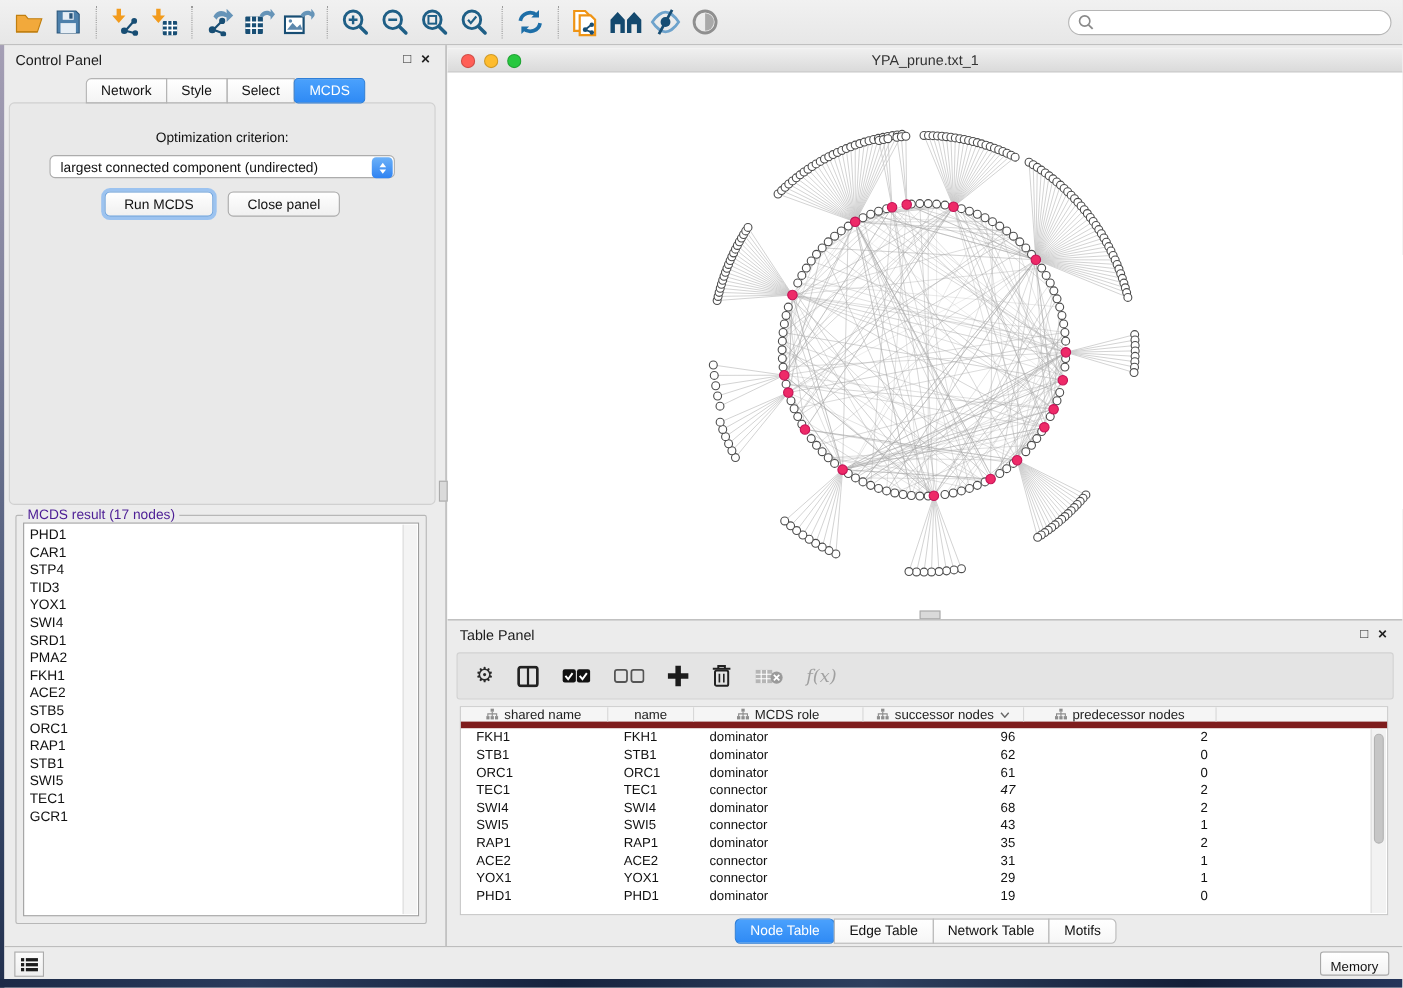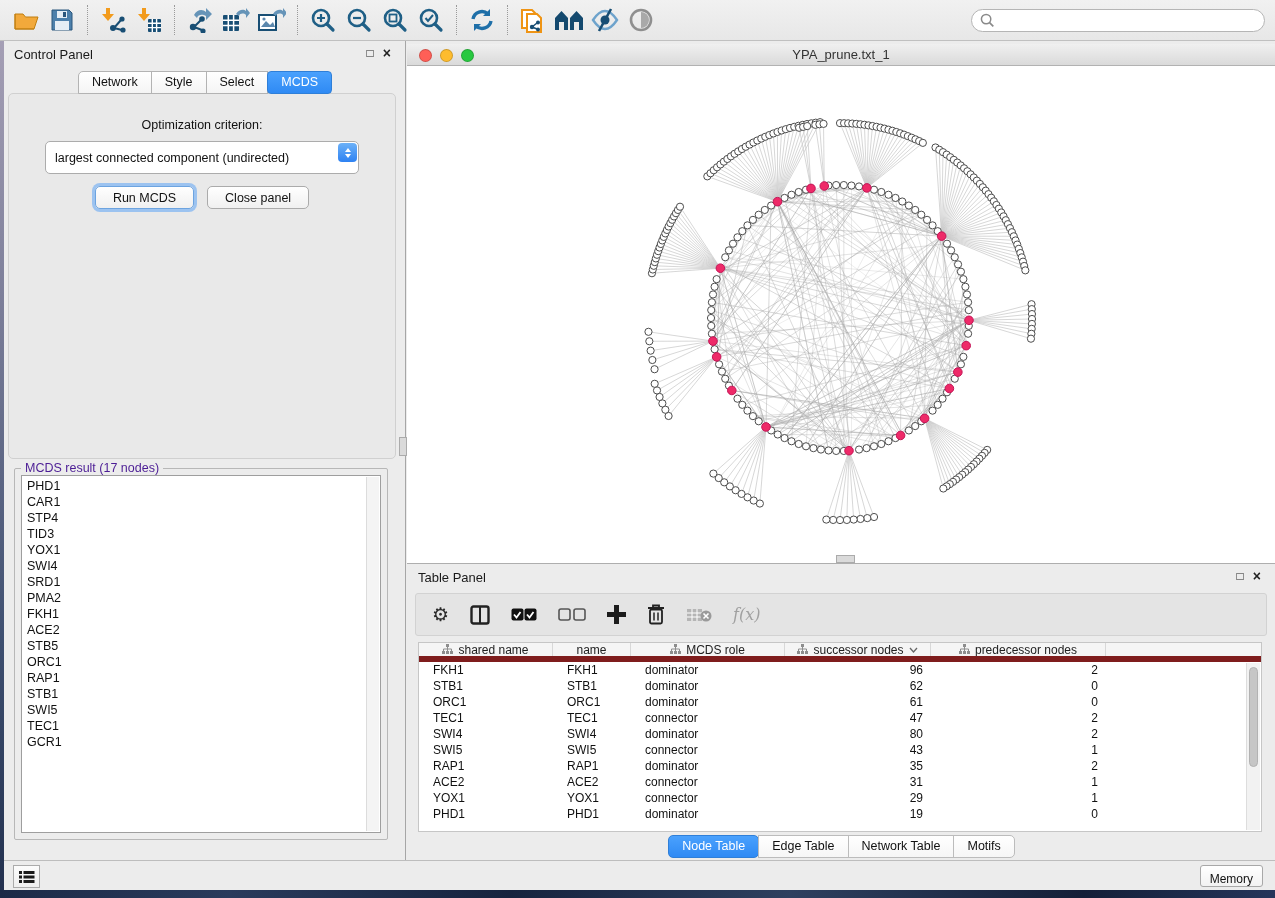--- a/index.html
+++ b/index.html
@@ -32,21 +32,21 @@
   .win-icon { font-size:12px; color:#222; line-height:14px; cursor:default; }
   .win-icon.close { font-weight:bold; font-size:14px; }
   .cp-tabs { position:absolute; left:0; right:0; top:30px; display:flex; justify-content:center; z-index:3; }
   .ctab { font-size:12.5px; padding:3px 13px 4px; background:linear-gradient(#ffffff,#f4f4f4); border:1px solid #b3b3b3;
     color:#111; margin-right:-1px; }
   .ctab:first-child { border-radius:5px 0 0 0; }
   .ctab.sel { background:linear-gradient(#4aa1fd,#2f8af4); color:#fff; border-color:#2f7fd8; border-radius:4px; z-index:2; }
   .cp-body { position:absolute; left:4px; right:9px; top:52px; height:366px; background:#e9e9e9;
     border:1px solid #d0d0d0; border-radius:5px; }
   .opt-label { margin-top:24px; text-align:center; font-size:12.5px; color:#111; }
-  .opt-select { width:314px; height:33px; margin:9px auto 0; background:#fff; border:1px solid #acacac; border-radius:5px;
+  .opt-select { width:314px; height:21px; margin:9px auto 0; background:#fff; border:1px solid #acacac; border-radius:5px;
     position:relative; display:flex; align-items:center; font-size:12.5px; padding-left:9px; color:#111; }
   .opt-stepper { position:absolute; right:1px; top:1px; width:19px; height:19px; border-radius:4px;
     background:linear-gradient(#6cb1f8,#2e82f2); display:flex; flex-direction:column; align-items:center; justify-content:center; gap:2px; }
   .stp-up { width:0; height:0; border-left:3.5px solid transparent; border-right:3.5px solid transparent; border-bottom:4px solid #fff; }
   .stp-dn { width:0; height:0; border-left:3.5px solid transparent; border-right:3.5px solid transparent; border-top:4px solid #fff; }
   .btn-row { display:flex; justify-content:center; gap:13px; margin-top:12px; }
   .cbtn { height:23px; padding:0 17px; font-size:12.5px; color:#111; background:linear-gradient(#ffffff,#f0f0f0);
     border:1px solid #ababab; border-radius:5px; display:flex; align-items:center; }
   .cbtn.focused { box-shadow:0 0 0 3px rgba(105,170,245,.6); border-color:#6da4e0; }
 
@@ -1118,28 +1118,28 @@
             <div class="td left" style="flex: 0 0 134px;">ORC1</div>
             <div class="td left" style="flex: 0 0 78px;">ORC1</div>
             <div class="td left" style="flex: 0 0 154px;">dominator</div>
             <div class="td right" style="flex: 0 0 146px;">61</div>
             <div class="td right" style="flex: 0 0 175px;">0</div>
           </div>
           <div class="trow">
             <div class="td left" style="flex: 0 0 134px;">TEC1</div>
             <div class="td left" style="flex: 0 0 78px;">TEC1</div>
             <div class="td left" style="flex: 0 0 154px;">connector</div>
-            <div class="td right" style="flex: 0 0 146px;">47</div>
+            <div class="td right" style="flex: 0 0 146px; font-style: italic;">47</div>
             <div class="td right" style="flex: 0 0 175px;">2</div>
           </div>
           <div class="trow">
             <div class="td left" style="flex: 0 0 134px;">SWI4</div>
             <div class="td left" style="flex: 0 0 78px;">SWI4</div>
             <div class="td left" style="flex: 0 0 154px;">dominator</div>
-            <div class="td right" style="flex: 0 0 146px;">80</div>
+            <div class="td right" style="flex: 0 0 146px;">68</div>
             <div class="td right" style="flex: 0 0 175px;">2</div>
           </div>
           <div class="trow">
             <div class="td left" style="flex: 0 0 134px;">SWI5</div>
             <div class="td left" style="flex: 0 0 78px;">SWI5</div>
             <div class="td left" style="flex: 0 0 154px;">connector</div>
             <div class="td right" style="flex: 0 0 146px;">43</div>
             <div class="td right" style="flex: 0 0 175px;">1</div>
           </div>
           <div class="trow">

